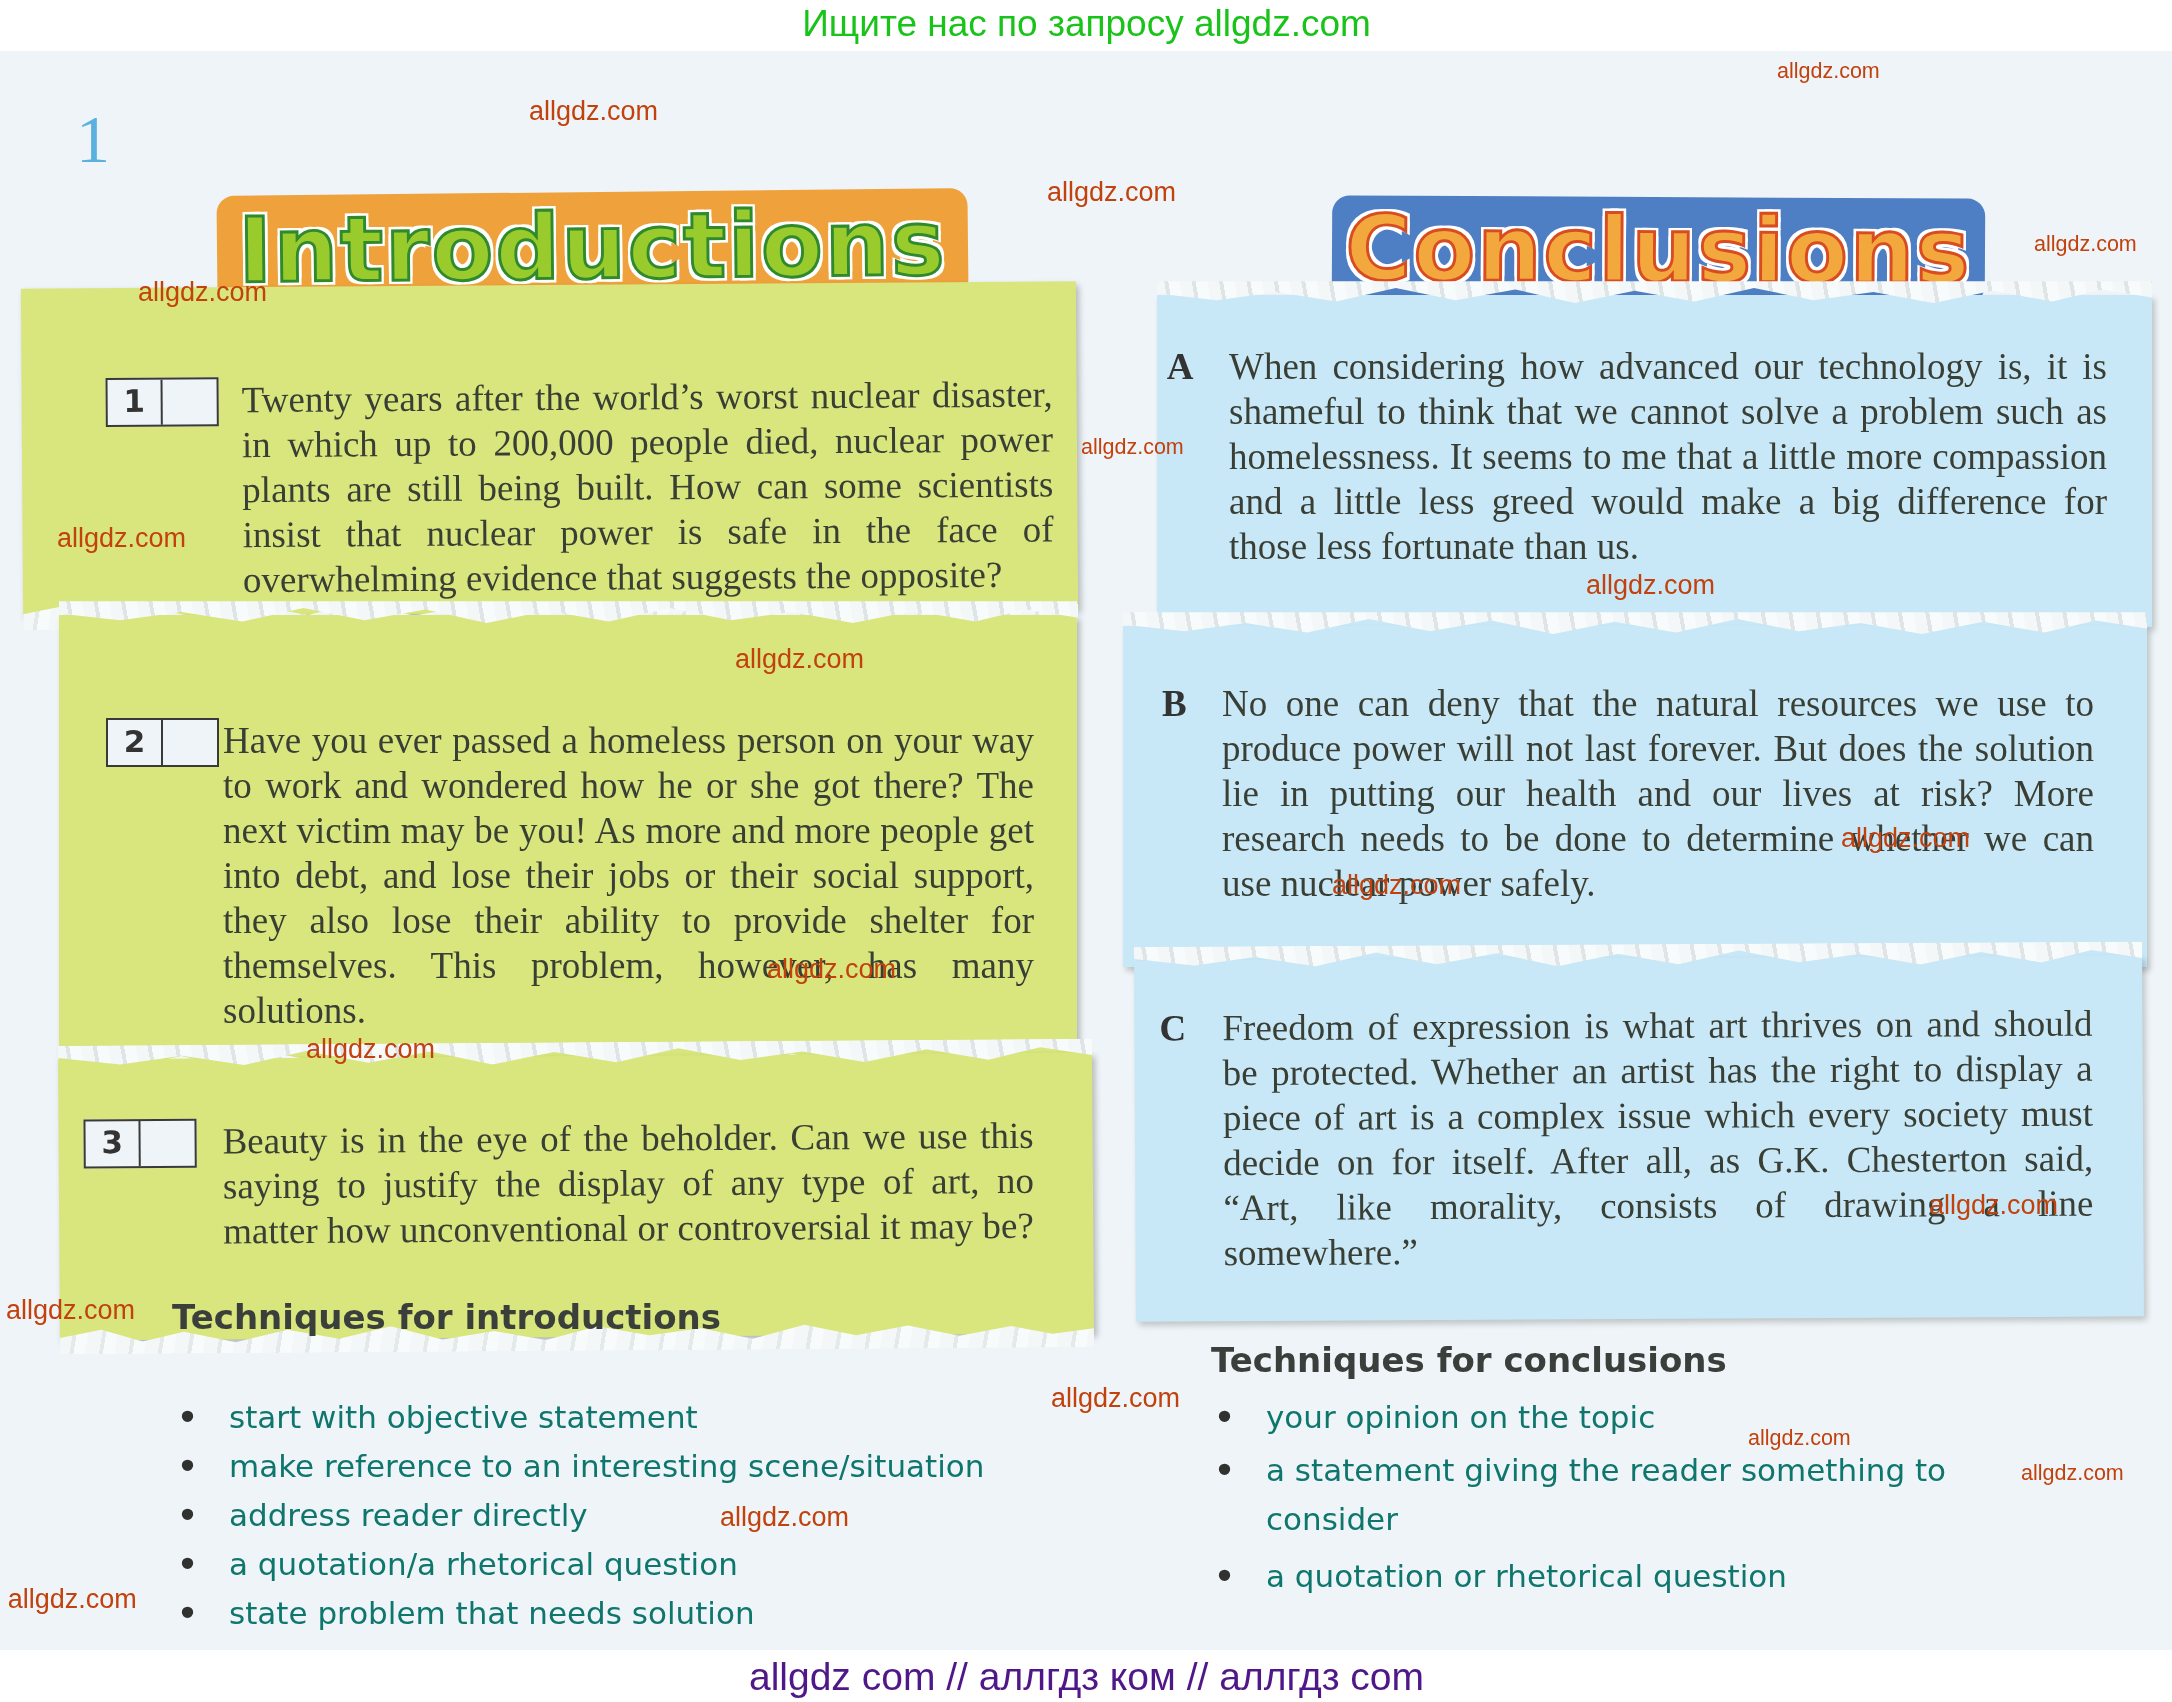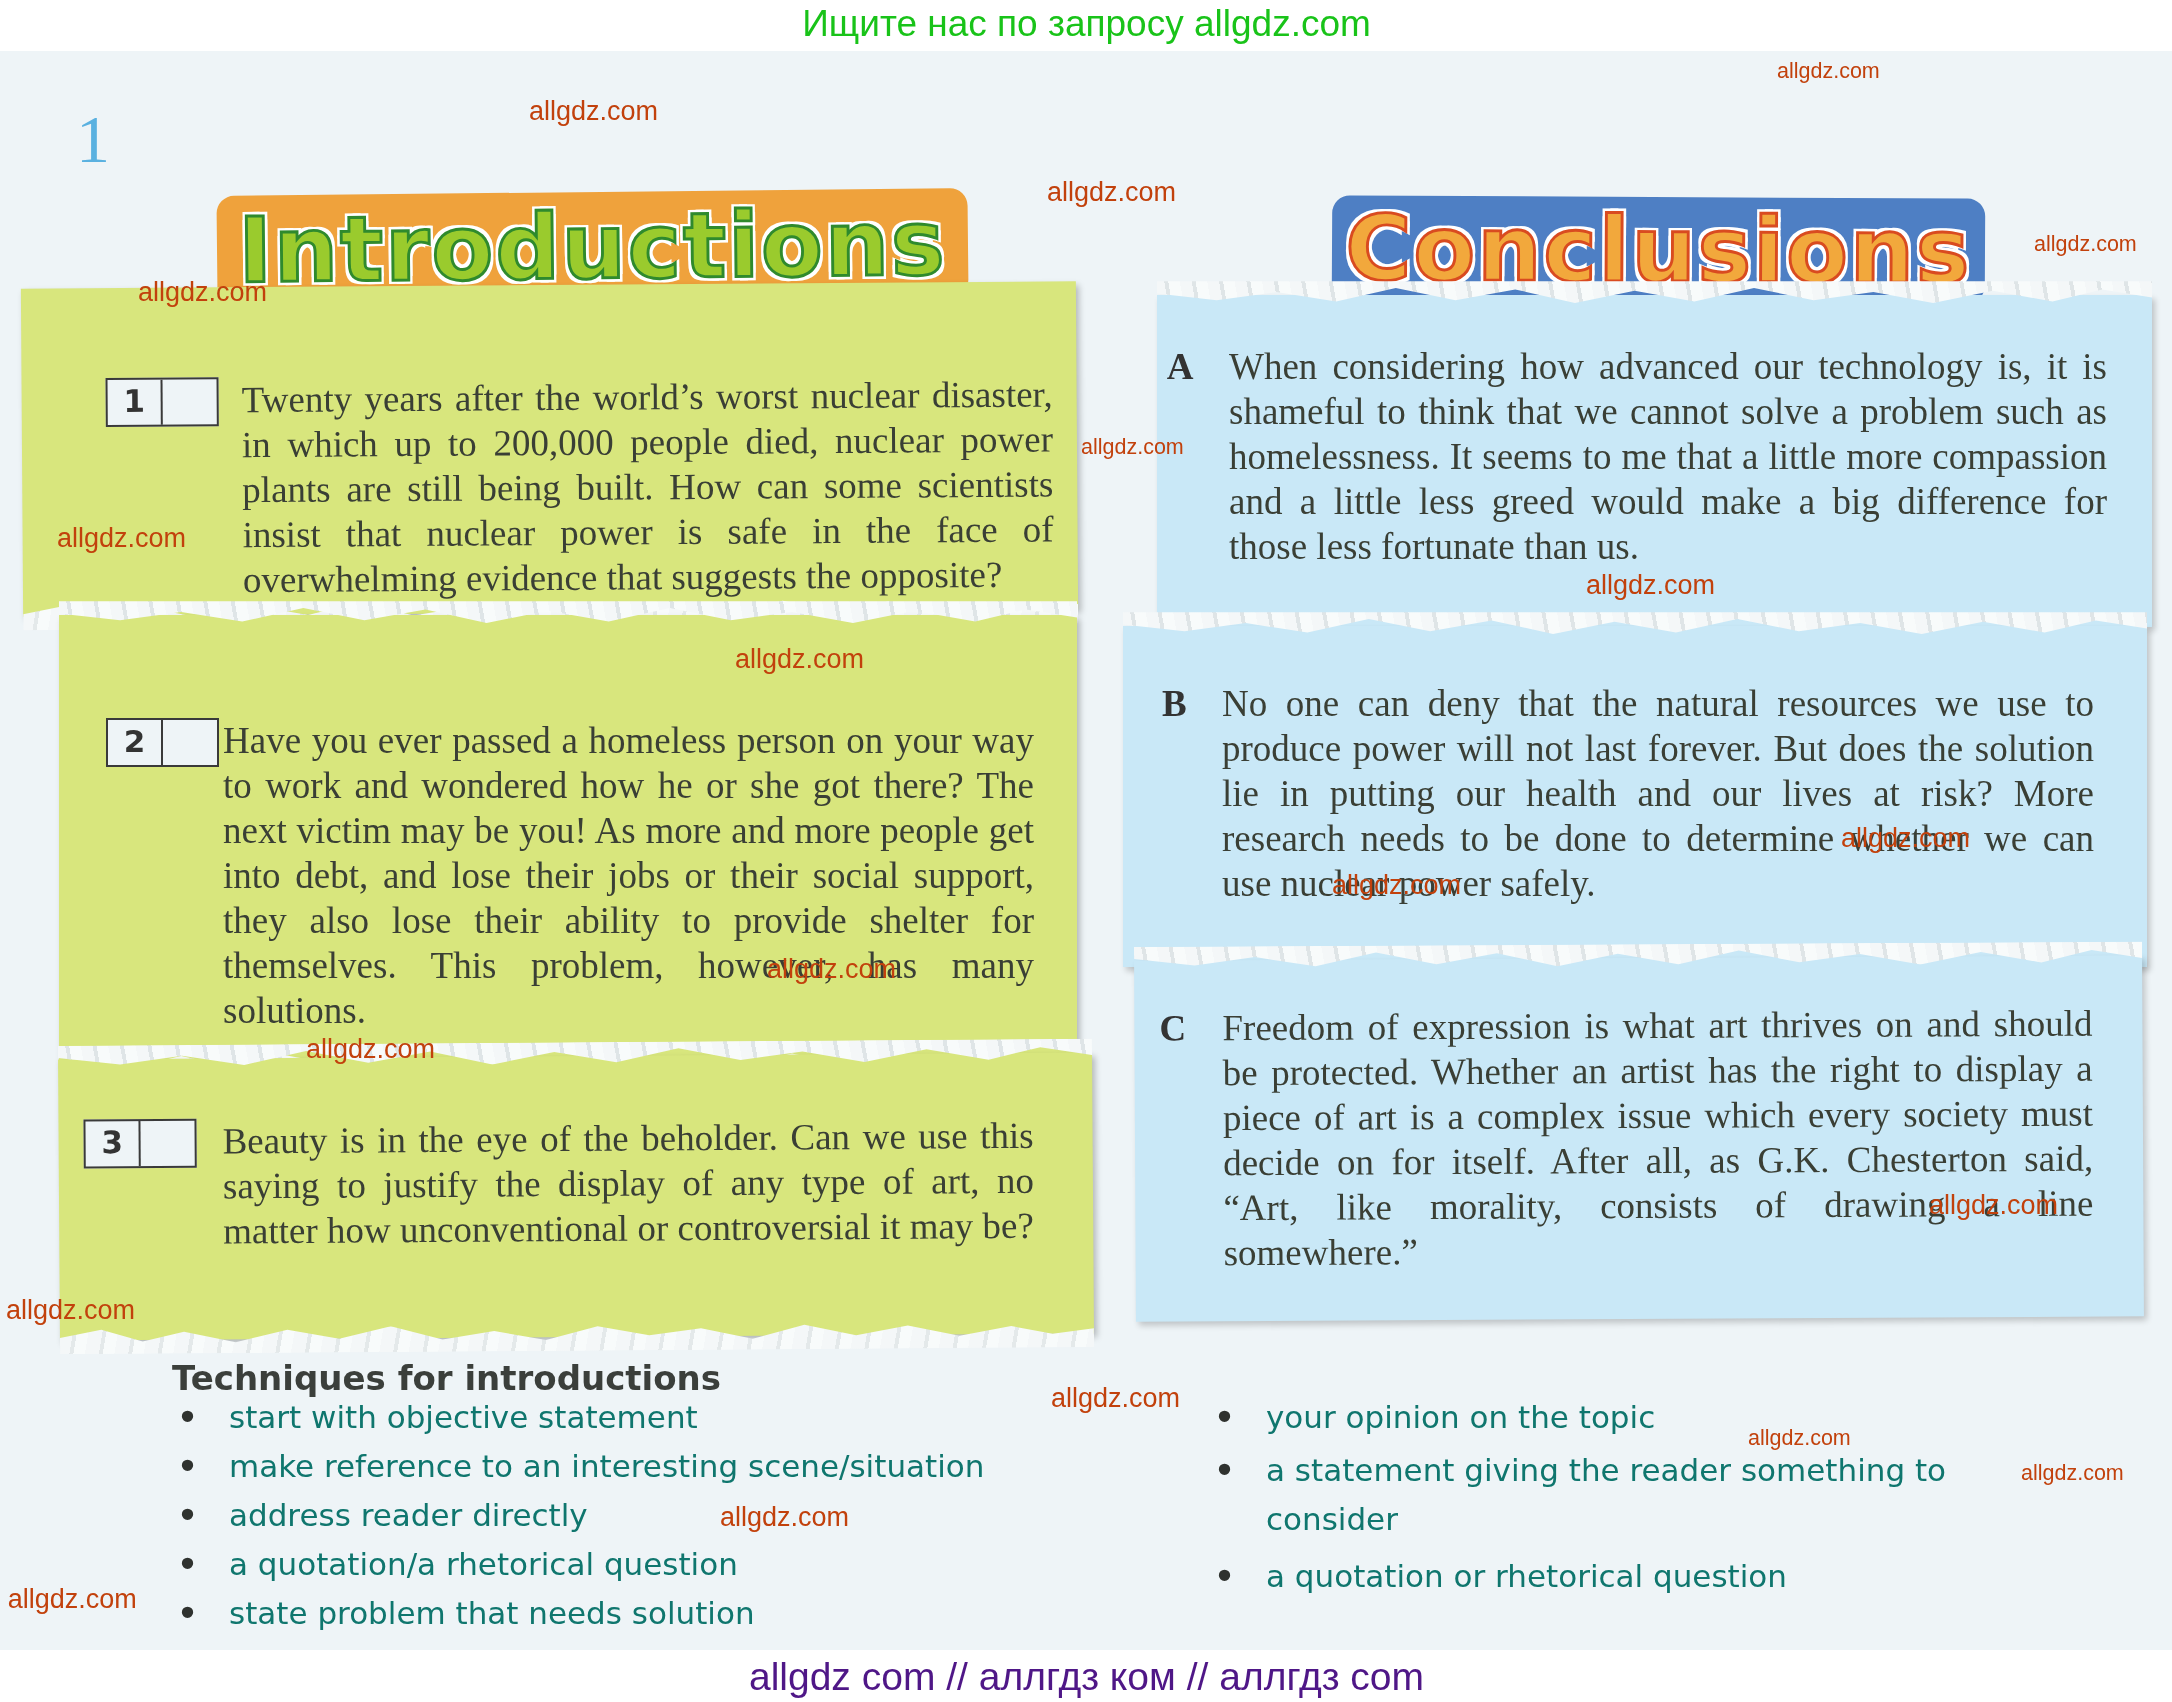--- a/index.html
+++ b/index.html
@@ -133,29 +133,30 @@
   <div class="card blue torn-top" style="left:1123px; top:575px; width:1024px; height:341px;">
     <div class="letter" style="top:55px; left:39px;">B</div>
     <div class="card-text" style="top:55px; left:99px; width:872px;">No one can deny that the natural resources we use to produce power will not last forever. But does the solution lie in putting our health and our lives at risk? More research needs to be done to determine whether we can use nuclear power safely.</div>
   </div>
 
   <div class="card blue torn-top" style="left:1135px; top:907px; width:1008px; height:361px; transform:rotate(-0.3deg);">
     <div class="letter" style="top:45px; left:25px;">C</div>
     <div class="card-text" style="top:45px; left:88px; width:870px;">Freedom of expression is what art thrives on and should be protected. Whether an artist has the right to display a piece of art is a complex issue which every society must decide on for itself. After all, as G.K. Chesterton said, “Art, like morality, consists of drawing a line somewhere.”</div>
   </div>
 
-  <div class="tech-title" style="left:172px; top:1307px;text-align:center;">Techniques for introductions</div>
+  <div class="tech-title" style="left:172px; top:1246px;text-align:center;">Techniques for introductions</div>
   <ul class="tech-list" style="left:174px; top:1342px;">
     <li>start with objective statement</li>
     <li>make reference to an interesting scene/situation</li>
     <li>address reader directly</li>
     <li>a quotation/a rhetorical question</li>
     <li>state problem that needs solution</li>
   </ul>
 
+  <div class="tech-title" style="left:1211px; top:1289px;">Techniques for conclusions</div>
   <ul class="tech-list" style="left:1211px; top:1342px; width:819px;">
     <li>your opinion on the topic</li>
     <li style="margin-top:3.9px;">a statement giving the reader something to consider</li>
     <li style="margin-top:7.8px;">a quotation or rhetorical question</li>
   </ul>
 </div>
 
 <div class="wm" style="left:529px; top:96px;">allgdz.com</div>
 <div class="wm sm" style="left:1777px; top:59px;">allgdz.com</div>
 <div class="wm" style="left:1047px; top:177px;">allgdz.com</div>

